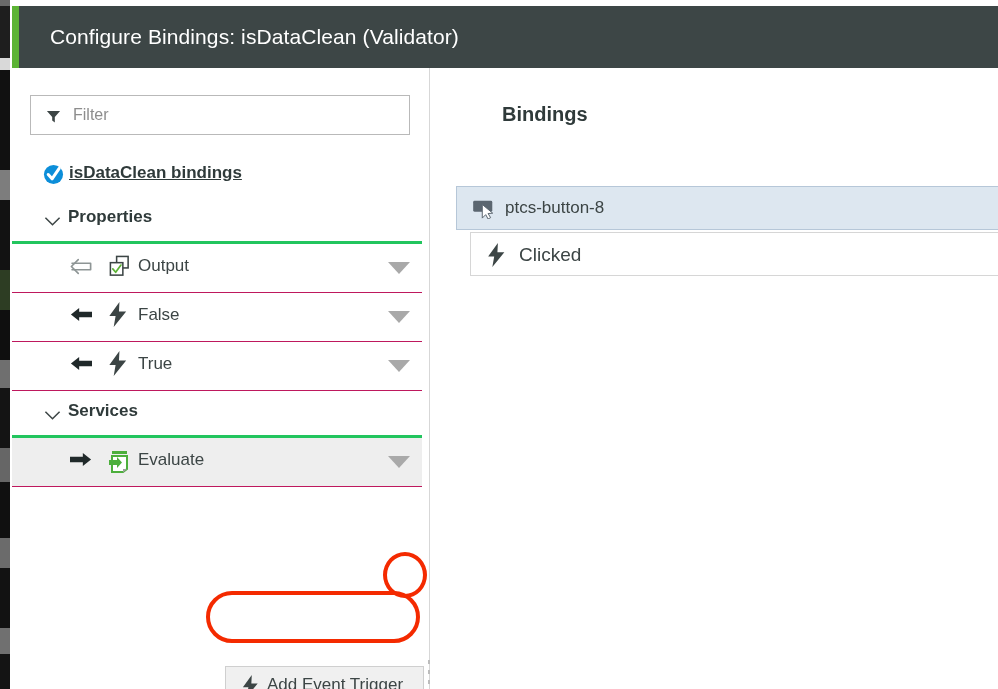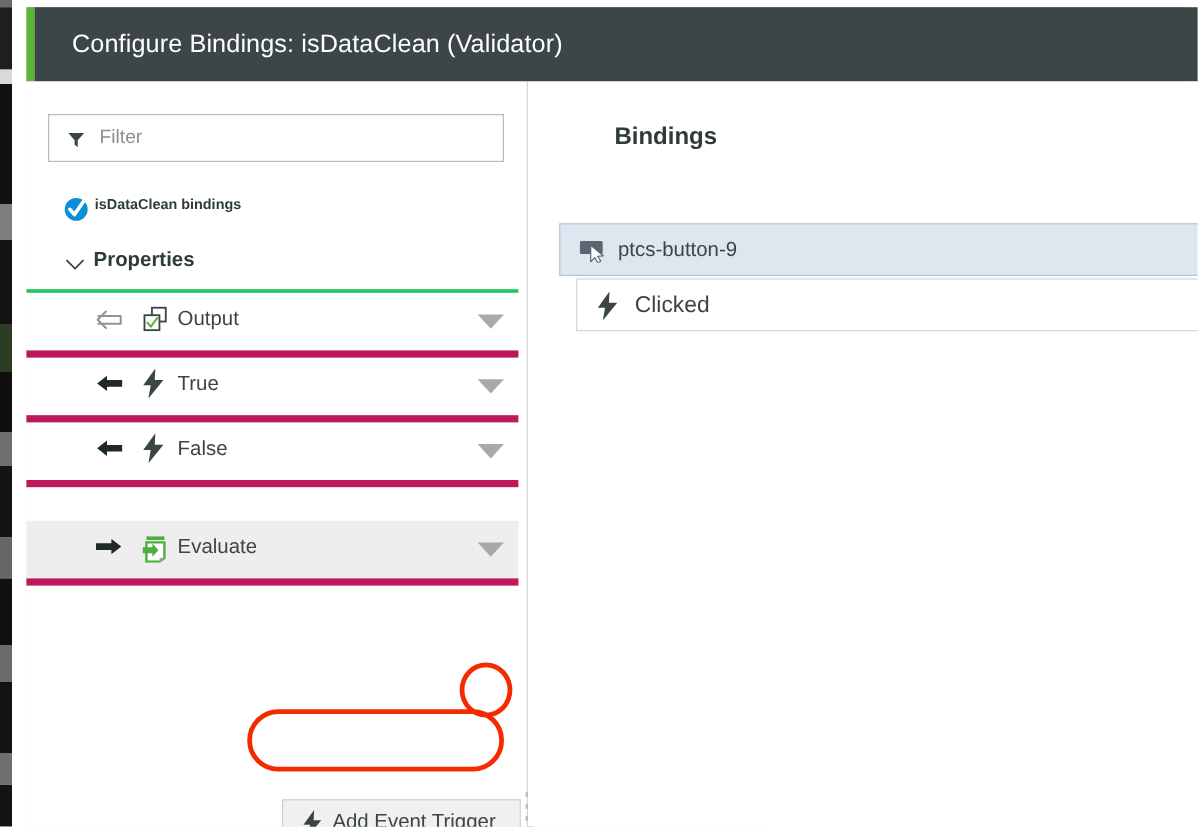--- a/index.html
+++ b/index.html
@@ -21,23 +21,23 @@
     left: 0; top: 0;
     width: 10px; height: 689px;
     background: #ffffff;
     overflow: hidden;
   }
   #bg-strip .bgseg { position: absolute; left: 0; width: 10px; }
 
   
   #dialog {
     position: absolute;
-    left: 22px; top: 6px;
+    left: 12px; top: 6px;
     width: 966px; height: 683px;
-    background: #c4b5fd;
+    background: #22c55e;
   }
   #green-accent {
     position: absolute;
     left: 0; top: 0;
     width: 7px; height: 62px;
     background: #5cb335;
   }
   #titlebar {
     position: absolute;
     left: 7px; top: 0;
@@ -94,40 +94,40 @@
     width: 410px;
   }
 
   .root-row {
     position: relative;
     height: 44px;
   }
   .root-row .ricon { position: absolute; left: 31px; top: 11px; }
   .root-row .rlabel {
     position: absolute; left: 57px; top: 10px;
-    font-size: 12px; font-weight: bold; color: #2f3a3a;
+    font-size: 17px; font-weight: bold; color: #2f3a3a; text-decoration: underline;
   }
 
   .group-row {
     position: relative;
     height: 44px;
     border-bottom: 3px solid #22c55e;
   }
   .group-row .chev { position: absolute; left: 32px; top: 16px; }
   .group-row .glabel {
     position: absolute; left: 56px; top: 10px;
     font-size: 17px; font-weight: bold; color: #2f3a3a;
   }
 
   .leaf-row {
     position: relative;
     height: 48px;
-    border-bottom: 6px solid #be185d;
-  }
-  .leaf-row.selected { background: #eeeeee; margin-top: 28px; }
+    border-bottom: 1px solid #be185d;
+  }
+  .leaf-row.selected { background: #eeeeee; }
   .leaf-row .dir { position: absolute; left: 58px; top: 14px; }
   .leaf-row .ticon { position: absolute; left: 96px; top: 11px; }
   .leaf-row .llabel {
     position: absolute; left: 126px; top: 12px;
     font-size: 17px; color: #3c4545;
   }
   .leaf-row .caret {
     position: absolute; right: 12px; top: 18px;
     width: 0; height: 0;
     border-left: 11px solid transparent;
@@ -326,39 +326,47 @@
           <span class="dir">
             <svg width="22" height="15" viewBox="0 0 24 16">
               <polygon points="24,5 10,5 10,1 1,8 10,15 10,11 24,11" fill="#20292a"></polygon>
             </svg>
           </span>
           <span class="ticon" style="top:9px;">
             <svg width="20" height="25" viewBox="0 0 20 26">
               <polygon points="11.5,0 1,14.5 7.5,14.5 5.5,26 18.5,10 11,10" fill="#3c4545"></polygon>
             </svg>
           </span>
-          <span class="llabel">True</span>
+          <span class="llabel">False</span>
           <span class="caret"></span>
         </div>
 
         <div class="leaf-row">
           <span class="dir">
             <svg width="22" height="15" viewBox="0 0 24 16">
               <polygon points="24,5 10,5 10,1 1,8 10,15 10,11 24,11" fill="#20292a"></polygon>
             </svg>
           </span>
           <span class="ticon" style="top:9px;">
             <svg width="20" height="25" viewBox="0 0 20 26">
               <polygon points="11.5,0 1,14.5 7.5,14.5 5.5,26 18.5,10 11,10" fill="#3c4545"></polygon>
             </svg>
           </span>
-          <span class="llabel">False</span>
+          <span class="llabel">True</span>
           <span class="caret"></span>
         </div>
 
+        <div class="group-row">
+          <span class="chev">
+            <svg width="17" height="11" viewBox="0 0 18 11">
+              <polyline points="1.5,1.5 9,9 16.5,1.5" fill="none" stroke="#3c4545" stroke-width="1.6"></polyline>
+            </svg>
+          </span>
+          <span class="glabel">Services</span>
+        </div>
 
         <div class="leaf-row selected">
           <span class="dir">
             <svg width="22" height="15" viewBox="0 0 24 16">
               <polygon points="0,5 14,5 14,1 23,8 14,15 14,11 0,11" fill="#20292a"></polygon>
             </svg>
           </span>
           <span class="ticon">
             <svg width="24" height="24" viewBox="0 0 24 24">
               <rect x="4" y="2" width="15" height="3" fill="#4caf3c"></rect>
@@ -395,21 +403,21 @@
     <div id="bindings-pane">
       <div id="bindings-title">Bindings</div>
 
       <div class="bind-card parent">
         <span class="bicon">
           <svg width="24" height="20" viewBox="0 0 26 22">
             <rect x="0" y="2" width="21" height="12" rx="1.5" fill="#5b6670"></rect>
             <polygon points="10,6 10,21 13.8,17.2 16.4,22 19.2,20.5 16.4,16 21.5,15.6" fill="#ffffff" stroke="#5b6670" stroke-width="1.1" stroke-linejoin="round"></polygon>
           </svg>
         </span>
-        <span class="blabel">ptcs-button-9</span>
+        <span class="blabel">ptcs-button-8</span>
       </div>
 
       <div class="bind-card child">
         <span class="bicon">
           <svg width="19" height="24" viewBox="0 0 20 26">
             <polygon points="11.5,0 1,14.5 7.5,14.5 5.5,26 18.5,10 11,10" fill="#3c4545"></polygon>
           </svg>
         </span>
         <span class="blabel">Clicked</span>
       </div>

